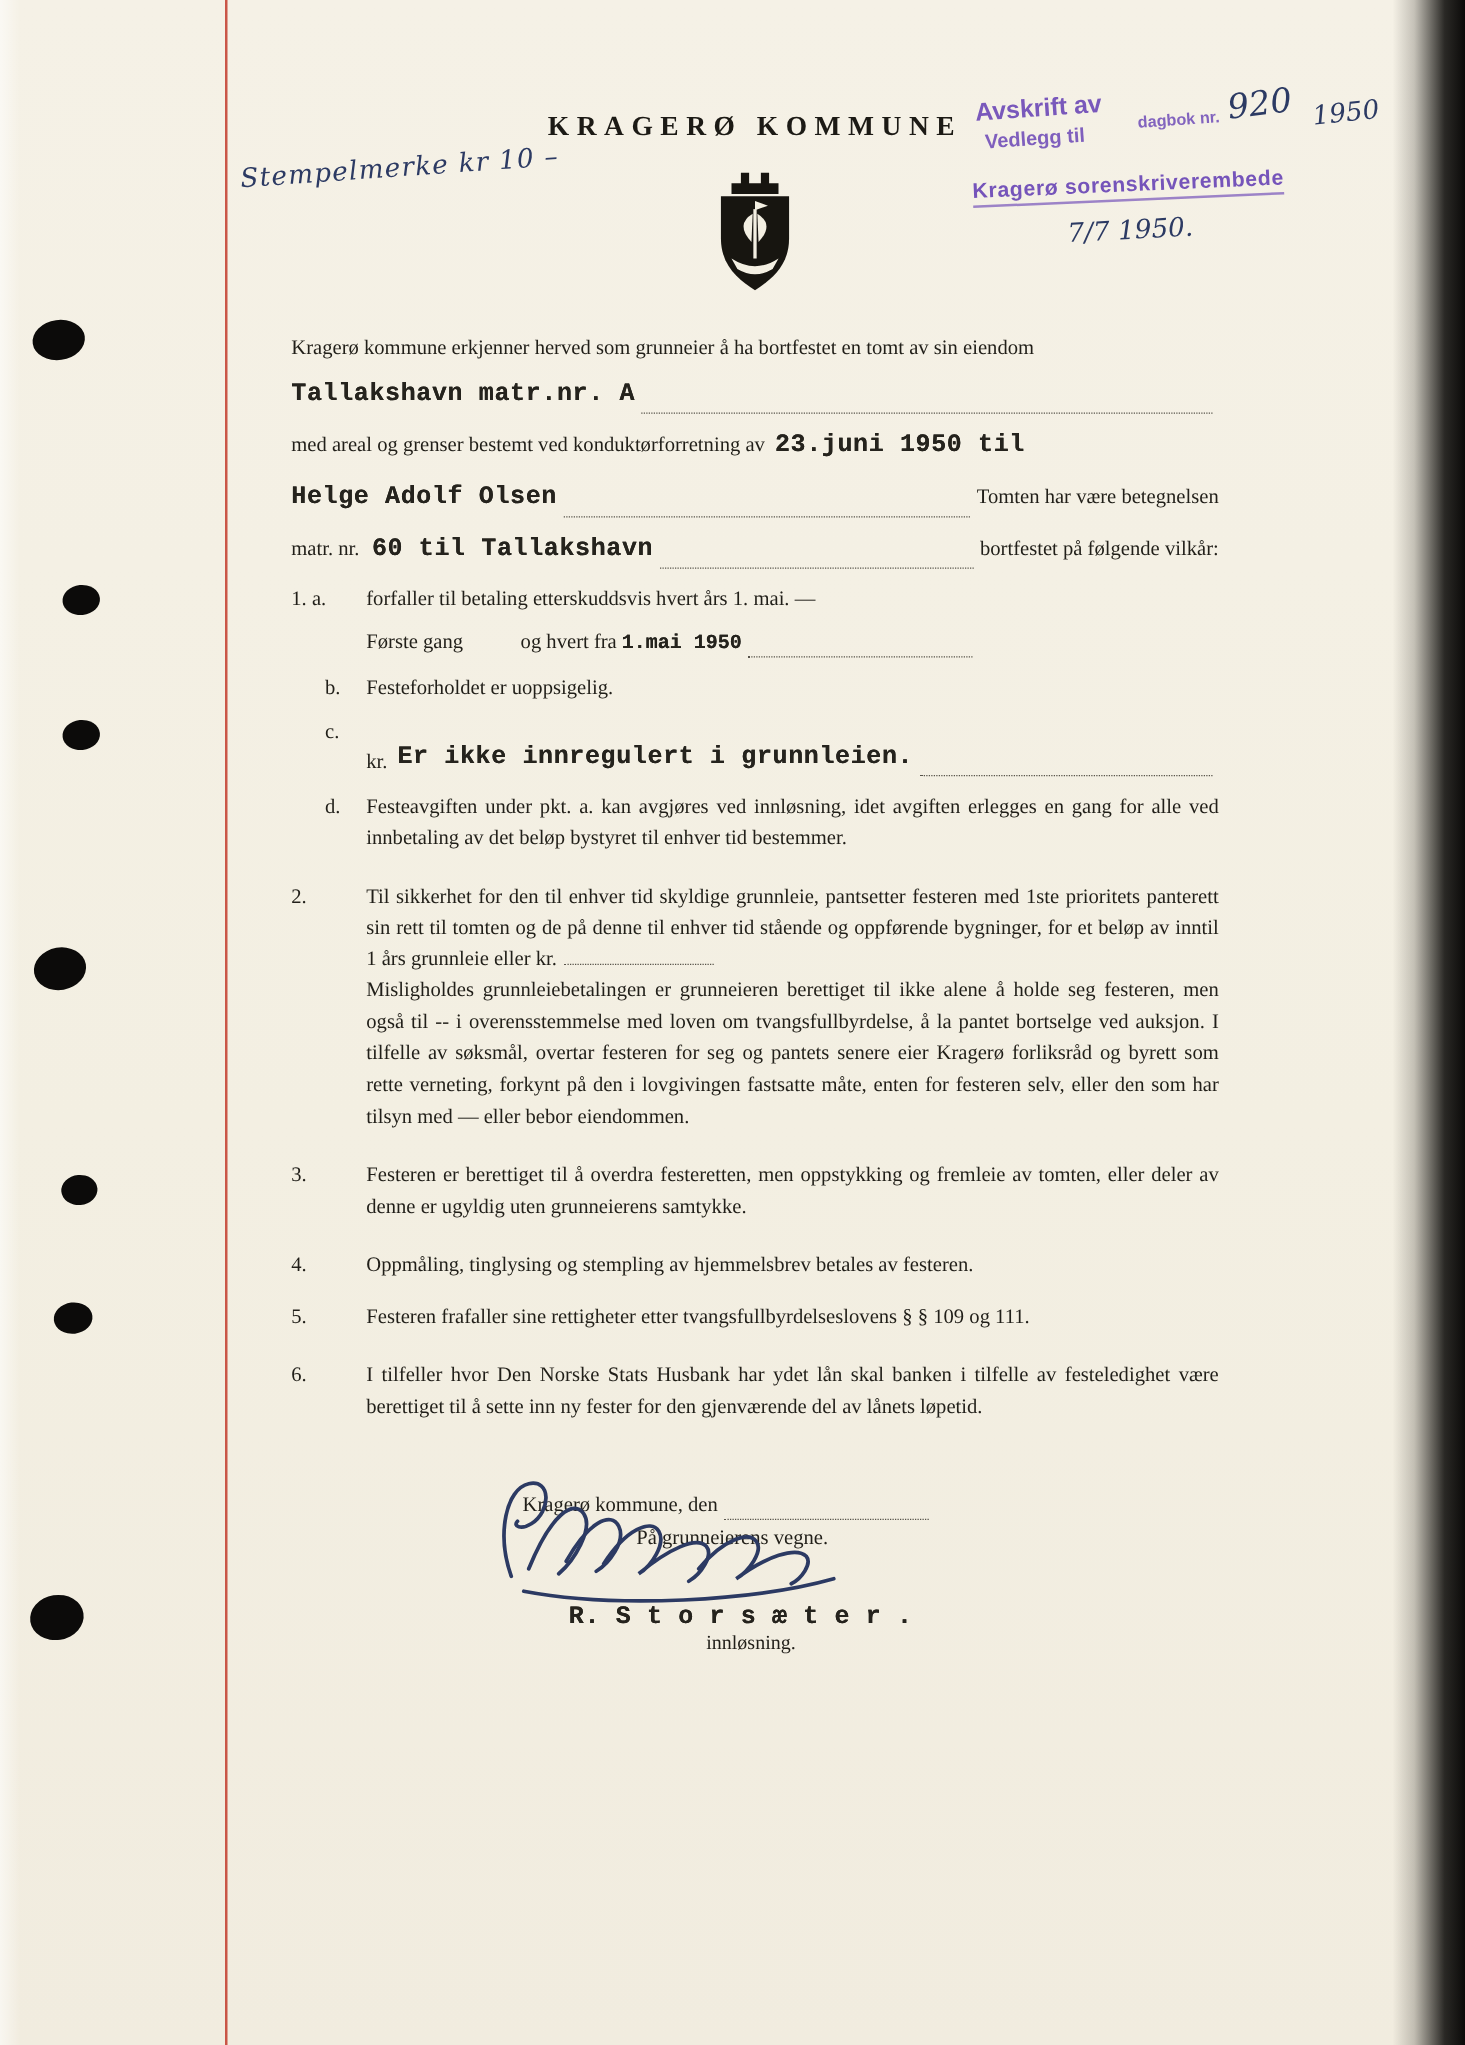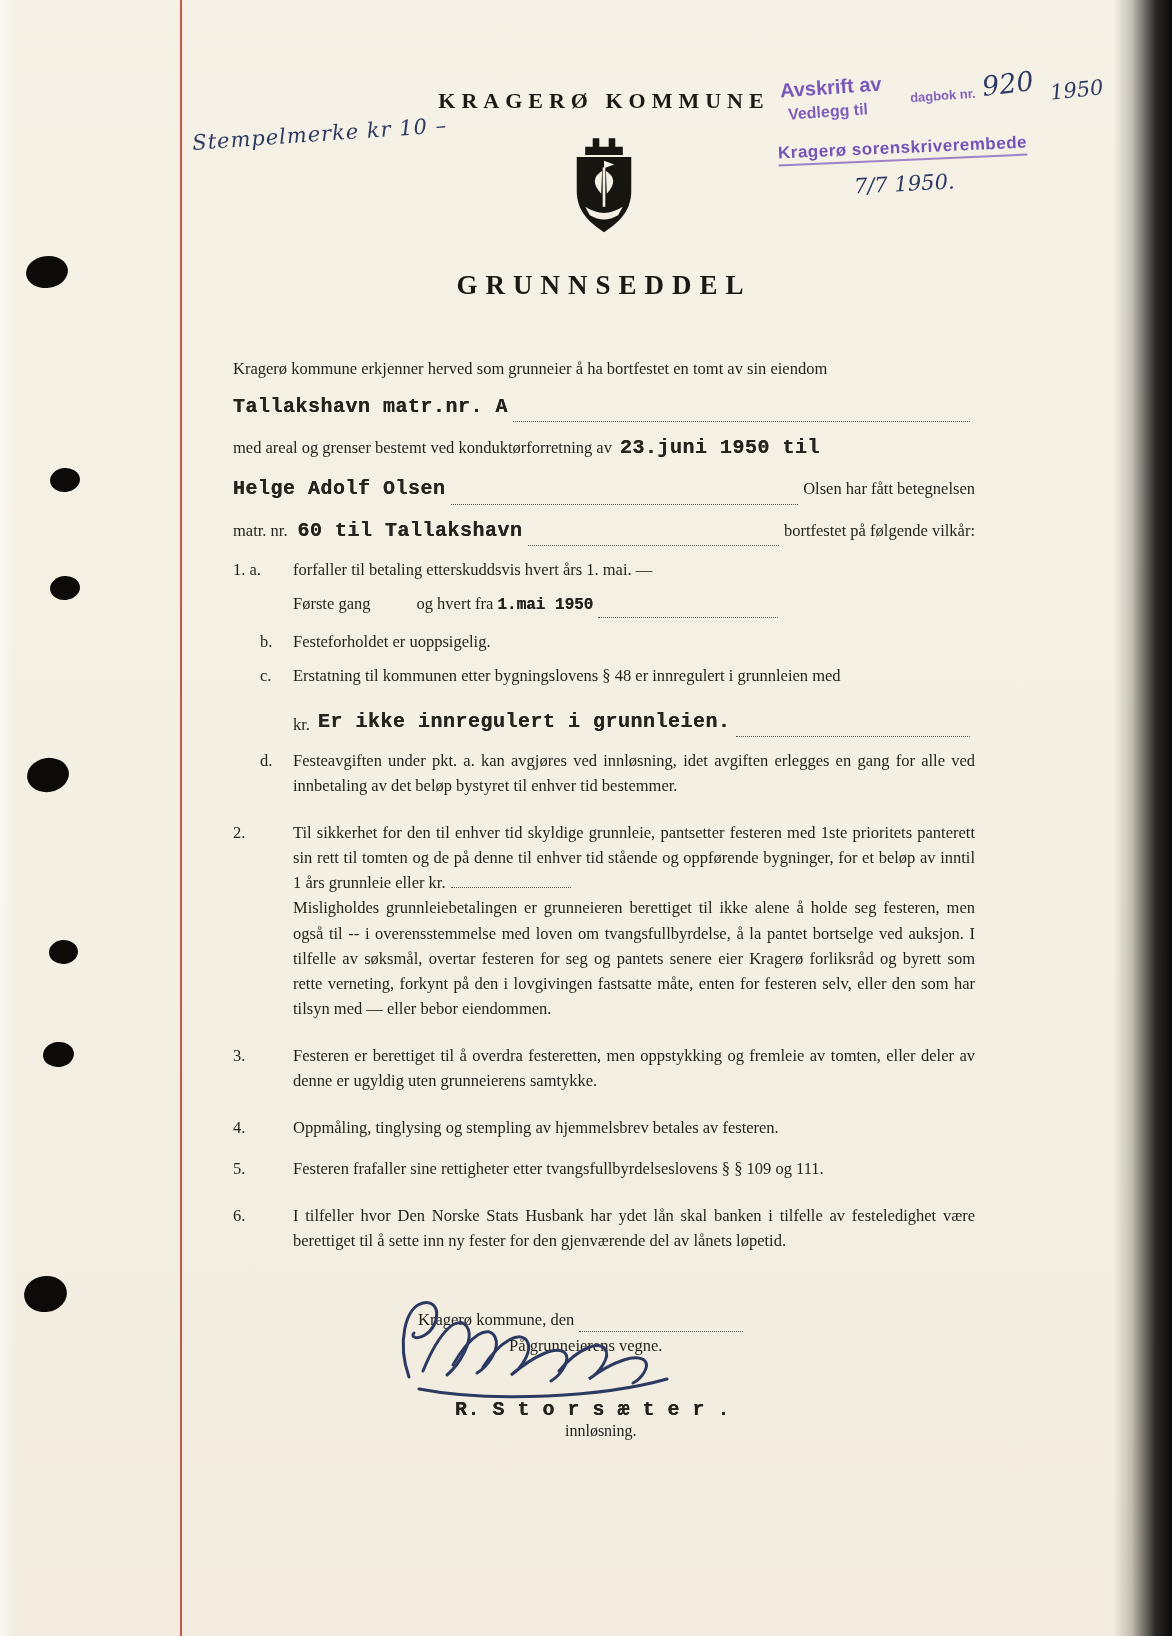--- a/index.html
+++ b/index.html
@@ -99,38 +99,37 @@
         <path d="M30,16 h8 v-9 h7 v9 h10 v-9 h7 v9 h8 v9 h-40 z" fill="#171510"></path>
         <path d="M21,27 h58 v36 c0,23 -15,35 -29,44 c-14,-9 -29,-21 -29,-44 z" fill="#171510"></path>
         <rect x="48.6" y="38" width="2.8" height="42" fill="#f3efe2"></rect>
         <path d="M52,42 q15,9 1,24 z" fill="#f3efe2"></path>
         <path d="M48,42 q-15,9 -1,24 z" fill="#f3efe2"></path>
         <path d="M50,31 l11,4 -11,4 z" fill="#f3efe2"></path>
         <path d="M30,80 q20,13 40,0 l-5,9 q-15,9 -30,0 z" fill="#f3efe2"></path>
       </svg>
     </div>
 
-    <div class="doc-title">GRUNNSEDDEL</div>
 
     <p class="p">Kragerø kommune erkjenner herved som grunneier å ha bortfestet en tomt av sin eiendom</p>
 
     <div class="fline">
       <span class="typed big">Tallakshavn matr.nr. A</span>
       <span class="dots"></span>
     </div>
 
     <div class="fline">
       <span>med areal og grenser bestemt ved konduktørforretning av</span>
       <span class="typed big" style="margin-left:8px;">23.juni 1950 til</span>
     </div>
 
     <div class="fline">
       <span class="typed big">Helge Adolf Olsen</span>
       <span class="dots"></span>
-      <span>Olsen har fått betegnelsen</span>
+      <span>Tomten har være betegnelsen</span>
     </div>
 
     <div class="fline">
       <span>matr. nr.</span>
       <span class="typed big" style="margin-left:10px;">60 til Tallakshavn</span>
       <span class="dots"></span>
       <span>bortfestet på følgende vilkår:</span>
     </div>
 
     <div class="row">
@@ -148,21 +147,20 @@
     </div>
 
     <div class="row">
       <span class="num sub">b.</span>
       <div class="rbody">Festeforholdet er uoppsigelig.</div>
     </div>
 
     <div class="row">
       <span class="num sub">c.</span>
       <div class="rbody">
-        <div>Erstatning til kommunen etter bygningslovens § 48 er innregulert i grunnleien med</div>
         <div class="fline" style="margin:19px 0 2px;align-items:flex-end;">
           <span>kr.</span>
           <span class="typed big" style="margin-left:8px;">Er ikke innregulert i grunnleien.</span>
           <span class="dots"></span>
         </div>
       </div>
     </div>
 
     <div class="row">
       <span class="num sub">d.</span>

